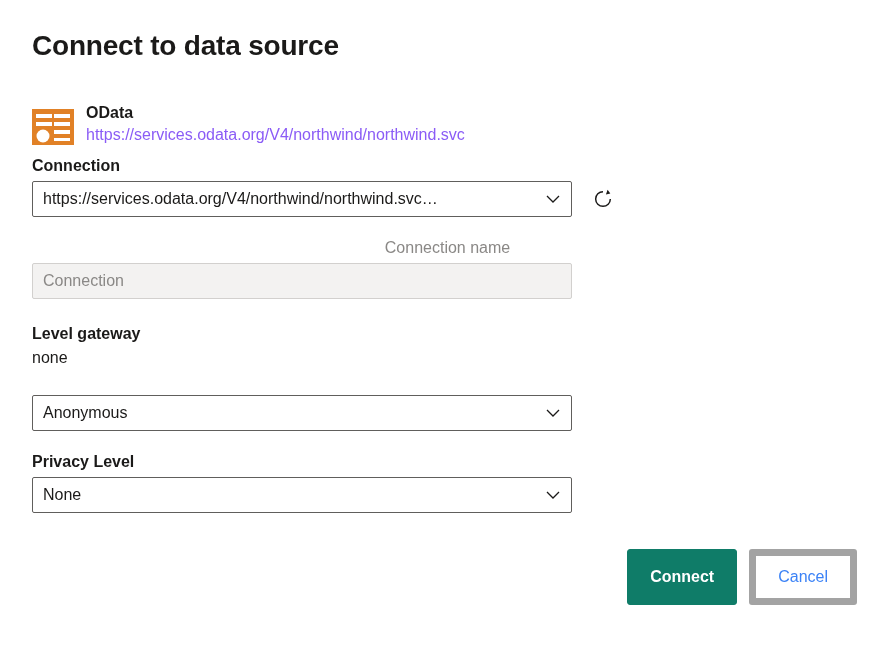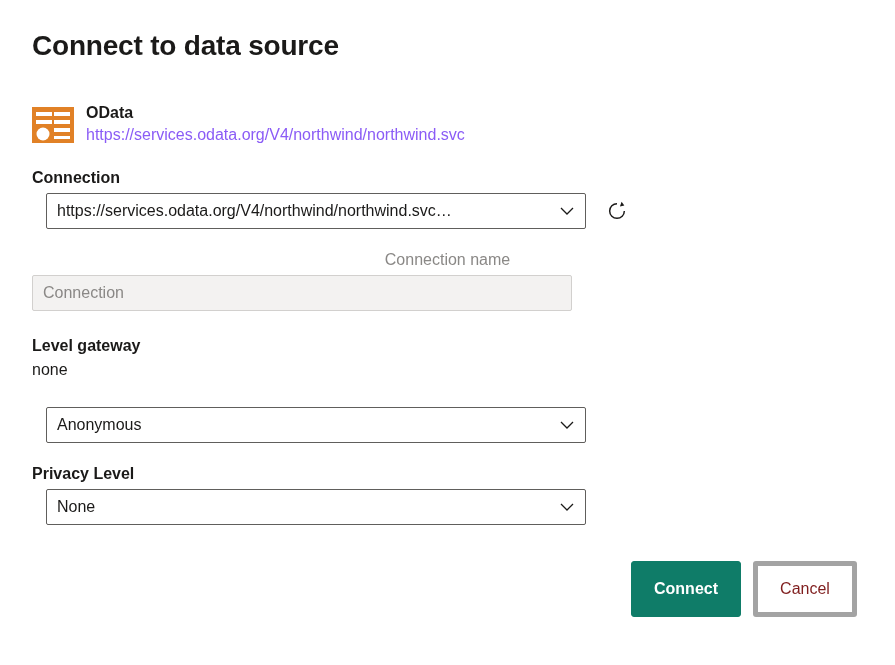--- a/index.html
+++ b/index.html
@@ -11,23 +11,23 @@
       width: 895px;
     }
     .page-title {
       font-size: 28px;
       font-weight: 600;
       letter-spacing: -0.2px;
       margin-bottom: 40px;
     }
     .source-row {
       display: flex;
-      align-items: center;
+      align-items: flex-end;
       gap: 12px;
-      margin-bottom: 24px;
+      margin-bottom: 12px;
     }
     .source-icon {
       width: 42px;
       height: 36px;
       flex: 0 0 42px;
       margin-top: 2px;
     }
     .source-name {
       font-size: 16px;
       font-weight: 600;
@@ -60,21 +60,20 @@
       width: 540px;
       height: 36px;
       border: 1px solid #605e5c;
       border-radius: 2px;
       display: flex;
       align-items: center;
       padding: 0 40px 0 10px;
       font-size: 16px;
       background: #fff;
       user-select: none;
-      margin-left: 14px;
     }
     .select-value {
       white-space: nowrap;
       overflow: hidden;
       text-overflow: ellipsis;
       flex: 1;
     }
     .chevron {
       position: absolute;
       right: 10px;
@@ -129,22 +128,22 @@
       font-weight: 400;
     }
     .btn-primary {
       background: #0f7c68;
       color: #fff;
       border: 1px solid #0f7c68;
       font-weight: 600;
     }
     .btn-secondary {
       background: #fff;
-      color: #7f1d1d;
-      border: 5px solid #a3a3a3;
+      color: #3b82f6;
+      border: 7px solid #a3a3a3;
     }
   </style>
 </head>
 <body>
 
 
 
 <h1 class="page-title">Connect to data source</h1>
 
 <div class="source-row">

